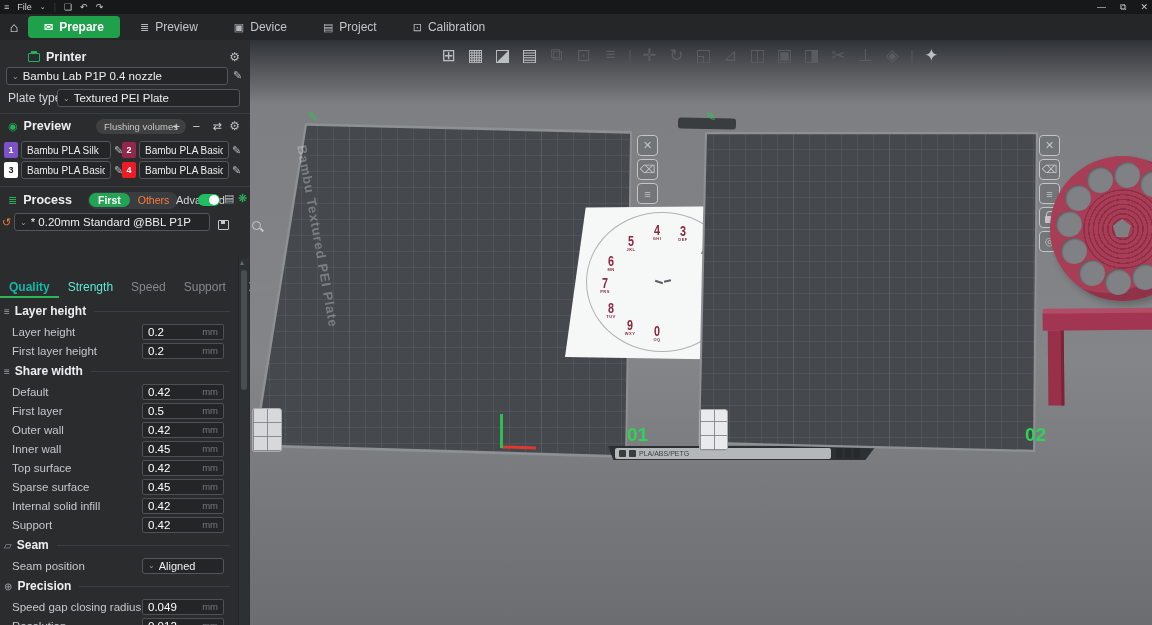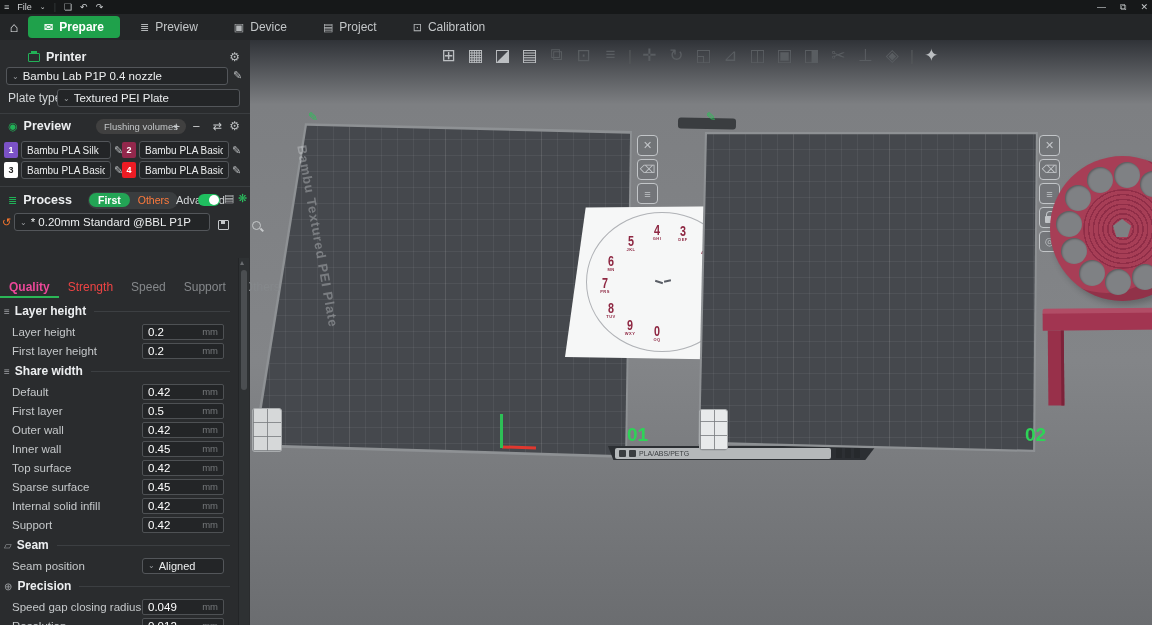--- a/index.html
+++ b/index.html
@@ -57,22 +57,22 @@
   .switch::after { content:""; position:absolute; right:1px; top:1px; width:10px; height:10px;
                    border-radius:50%; background:#fff; }
   .mag { width:9px; height:9px; border:1.5px solid #c6c9cb; border-radius:50%; position:relative; display:inline-block; }
   .mag::after { content:""; position:absolute; left:7px; top:7px; width:4px; height:1.5px; background:#c6c9cb; transform:rotate(45deg); }
   .floppy { width:11px; height:10px; border:1.2px solid #c6c9cb; border-radius:1px; position:relative; display:inline-block; }
   .floppy::after { content:""; position:absolute; left:2px; top:0; width:4px; height:3px; background:#c6c9cb; }
 
   
   #setting-tabs { position:absolute; left:0; top:238px; width:236px; height:20px; display:flex; gap:0; }
   .stab { font-size:12px; color:#85888b; padding:2px 9px; cursor:default; }
-  .stab.active { color:#ec4899; font-weight:bold; border-bottom:2px solid #2bb757; }
-  .stab.modified { color:#ef4444; }
+  .stab.active { color:#14b8a6; font-weight:bold; border-bottom:2px solid #2bb757; }
+  .stab.modified { color:#5eead4; }
 
   
   #settings { position:absolute; left:0; top:260px; width:236px; height:365px; overflow:hidden; }
   .grp-head { display:flex; align-items:center; height:22px; }
   .grp-ico { color:#9fa2a5; font-size:10px; margin:0 5px 0 4px; }
   .grp-title { color:#eceef0; font-weight:bold; font-size:12px; white-space:nowrap; }
   .grp-line { flex:1; height:1px; background:#3c3f42; margin:0 6px 0 8px; }
   .srow { display:flex; align-items:center; height:19px; }
   .srow .slabel { color:#c5c8ca; font-size:11.5px; margin-left:12px; flex:1; white-space:nowrap; }
   .field { width:82px; height:16px; background:#232527; border:1px solid #4e5154; border-radius:2px;

